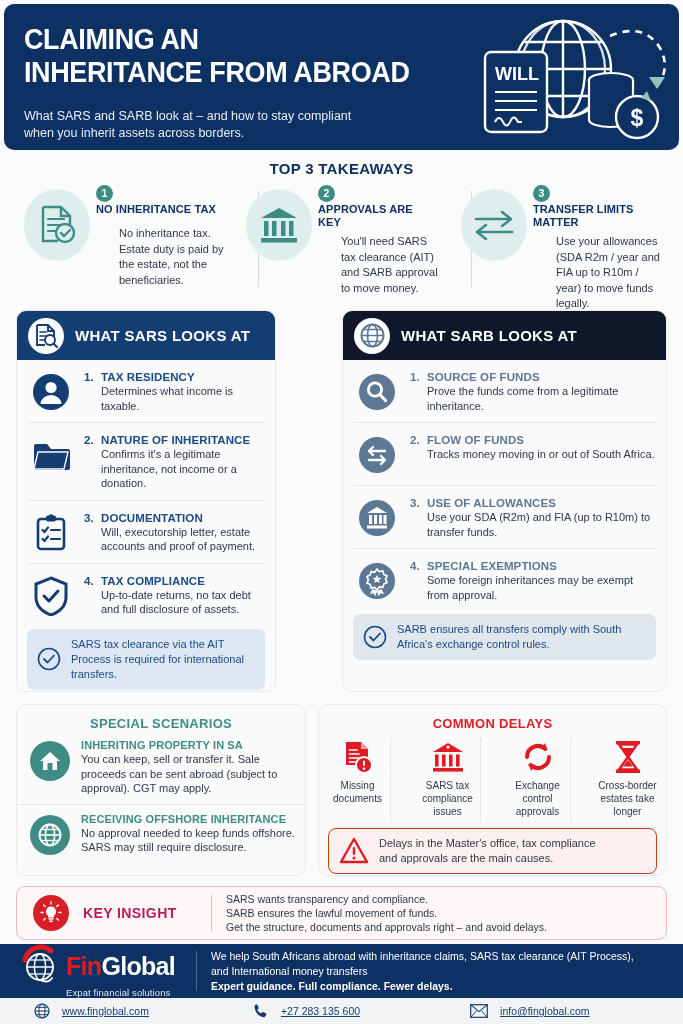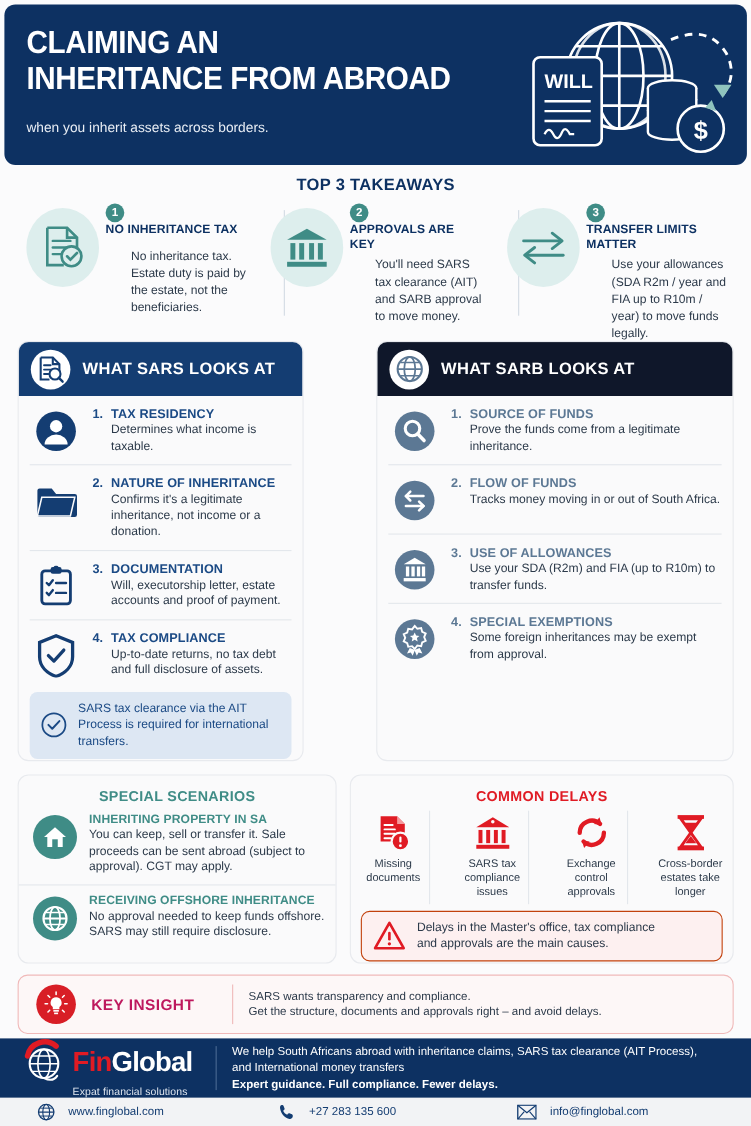--- a/index.html
+++ b/index.html
@@ -258,35 +258,36 @@
     position: absolute; left: 0; top: 998px;
     width: 683px; height: 26px;
     background: #f2f3f5;
     display: flex; align-items: center;
   }
   .bb-item { display: flex; align-items: center; }
   .bb-item.a { margin-left: 34px; }
   .bb-item.b { margin-left: 104px; }
   .bb-item.c { margin-left: 110px; }
   .bb-ico { margin-right: 12px; display: flex; align-items: center; }
-  .bb-txt { color: #143d72; font-size: 10.5px; }
+  .bb-txt { color: #143d72; font-size: 10.5px; text-decoration: underline; }
 
   svg { display: block; }
 </style>
 </head>
 <body>
 
 <div class="page">
 
   <div class="header">
     <div class="header-title">
       <div>CLAIMING AN</div>
       <div>INHERITANCE FROM ABROAD</div>
     </div>
     <div class="header-sub">
+      <div>What SARS and SARB look at – and how to stay compliant</div>
       <div>when you inherit assets across borders.</div>
     </div>
     <div class="header-art">
       <svg width="200" height="132" viewBox="0 0 200 132">
 
         <g stroke="#ffffff" stroke-width="2.4" fill="none">
           <circle cx="92" cy="57" r="48"></circle>
           <ellipse cx="92" cy="57" rx="22" ry="48"></ellipse>
           <ellipse cx="92" cy="57" rx="42" ry="48" opacity="0.85"></ellipse>
           <line x1="44" y1="57" x2="140" y2="57"></line>
@@ -555,20 +556,29 @@
             <path d="M23.5 27 l2.5 5 l-3.5 -0.8 l-1.6 3 l-2.2 -5.2 z" fill="#ffffff"></path>
           </svg>
         </div>
         <div class="p-txt">
           <div class="p-h"><span class="n">4.</span><span>SPECIAL EXEMPTIONS</span></div>
           <div class="p-d">Some foreign inheritances may be exempt from approval.</div>
         </div>
       </div>
     </div>
 
+    <div class="p-note">
+      <div class="p-note-ico">
+        <svg width="24" height="24" viewBox="0 0 24 24">
+          <circle cx="12" cy="12" r="10.5" fill="none" stroke="#1b4a85" stroke-width="1.6"></circle>
+          <polyline points="7,12 10.5,15.5 17,8.5" fill="none" stroke="#1b4a85" stroke-width="1.8" stroke-linecap="round" stroke-linejoin="round"></polyline>
+        </svg>
+      </div>
+      <div class="p-note-txt">SARB ensures all transfers comply with South Africa's exchange control rules.</div>
+    </div>
   </div>
 
   <div class="ss">
     <div class="ss-title">SPECIAL SCENARIOS</div>
 
     <div class="ss-item a">
       <div class="ss-ico">
         <svg width="22" height="20" viewBox="0 0 22 20">
           <path d="M11 1 L21 10 h-3 v9 h-14 v-9 h-3 z" fill="#ffffff"></path>
           <rect x="8.5" y="12" width="5" height="7" fill="#3f8c86"></rect>
@@ -691,20 +701,21 @@
           <line x1="22" y1="11.5" x2="19.8" y2="11.5"></line>
           <line x1="4.6" y1="19" x2="6.2" y2="17.4"></line>
           <line x1="19.4" y1="19" x2="17.8" y2="17.4"></line>
         </g>
       </svg>
     </div>
     <div class="ki-label">KEY INSIGHT</div>
     <div class="ki-sep"></div>
     <div class="ki-lines">
       <div>SARS wants transparency and compliance.</div>
+      <div>SARB ensures the lawful movement of funds.</div>
       <div>Get the structure, documents and approvals right – and avoid delays.</div>
     </div>
   </div>
 
   <div class="footer">
     <div class="fg-logo">
       <div style="display:flex; align-items:center;">
         <span style="margin-right:4px;">
           <svg width="44" height="44" viewBox="0 0 44 44">
             <path d="M33 7 A16 16 0 0 0 7 16" fill="none" stroke="#e01b24" stroke-width="5" stroke-linecap="round"></path>

